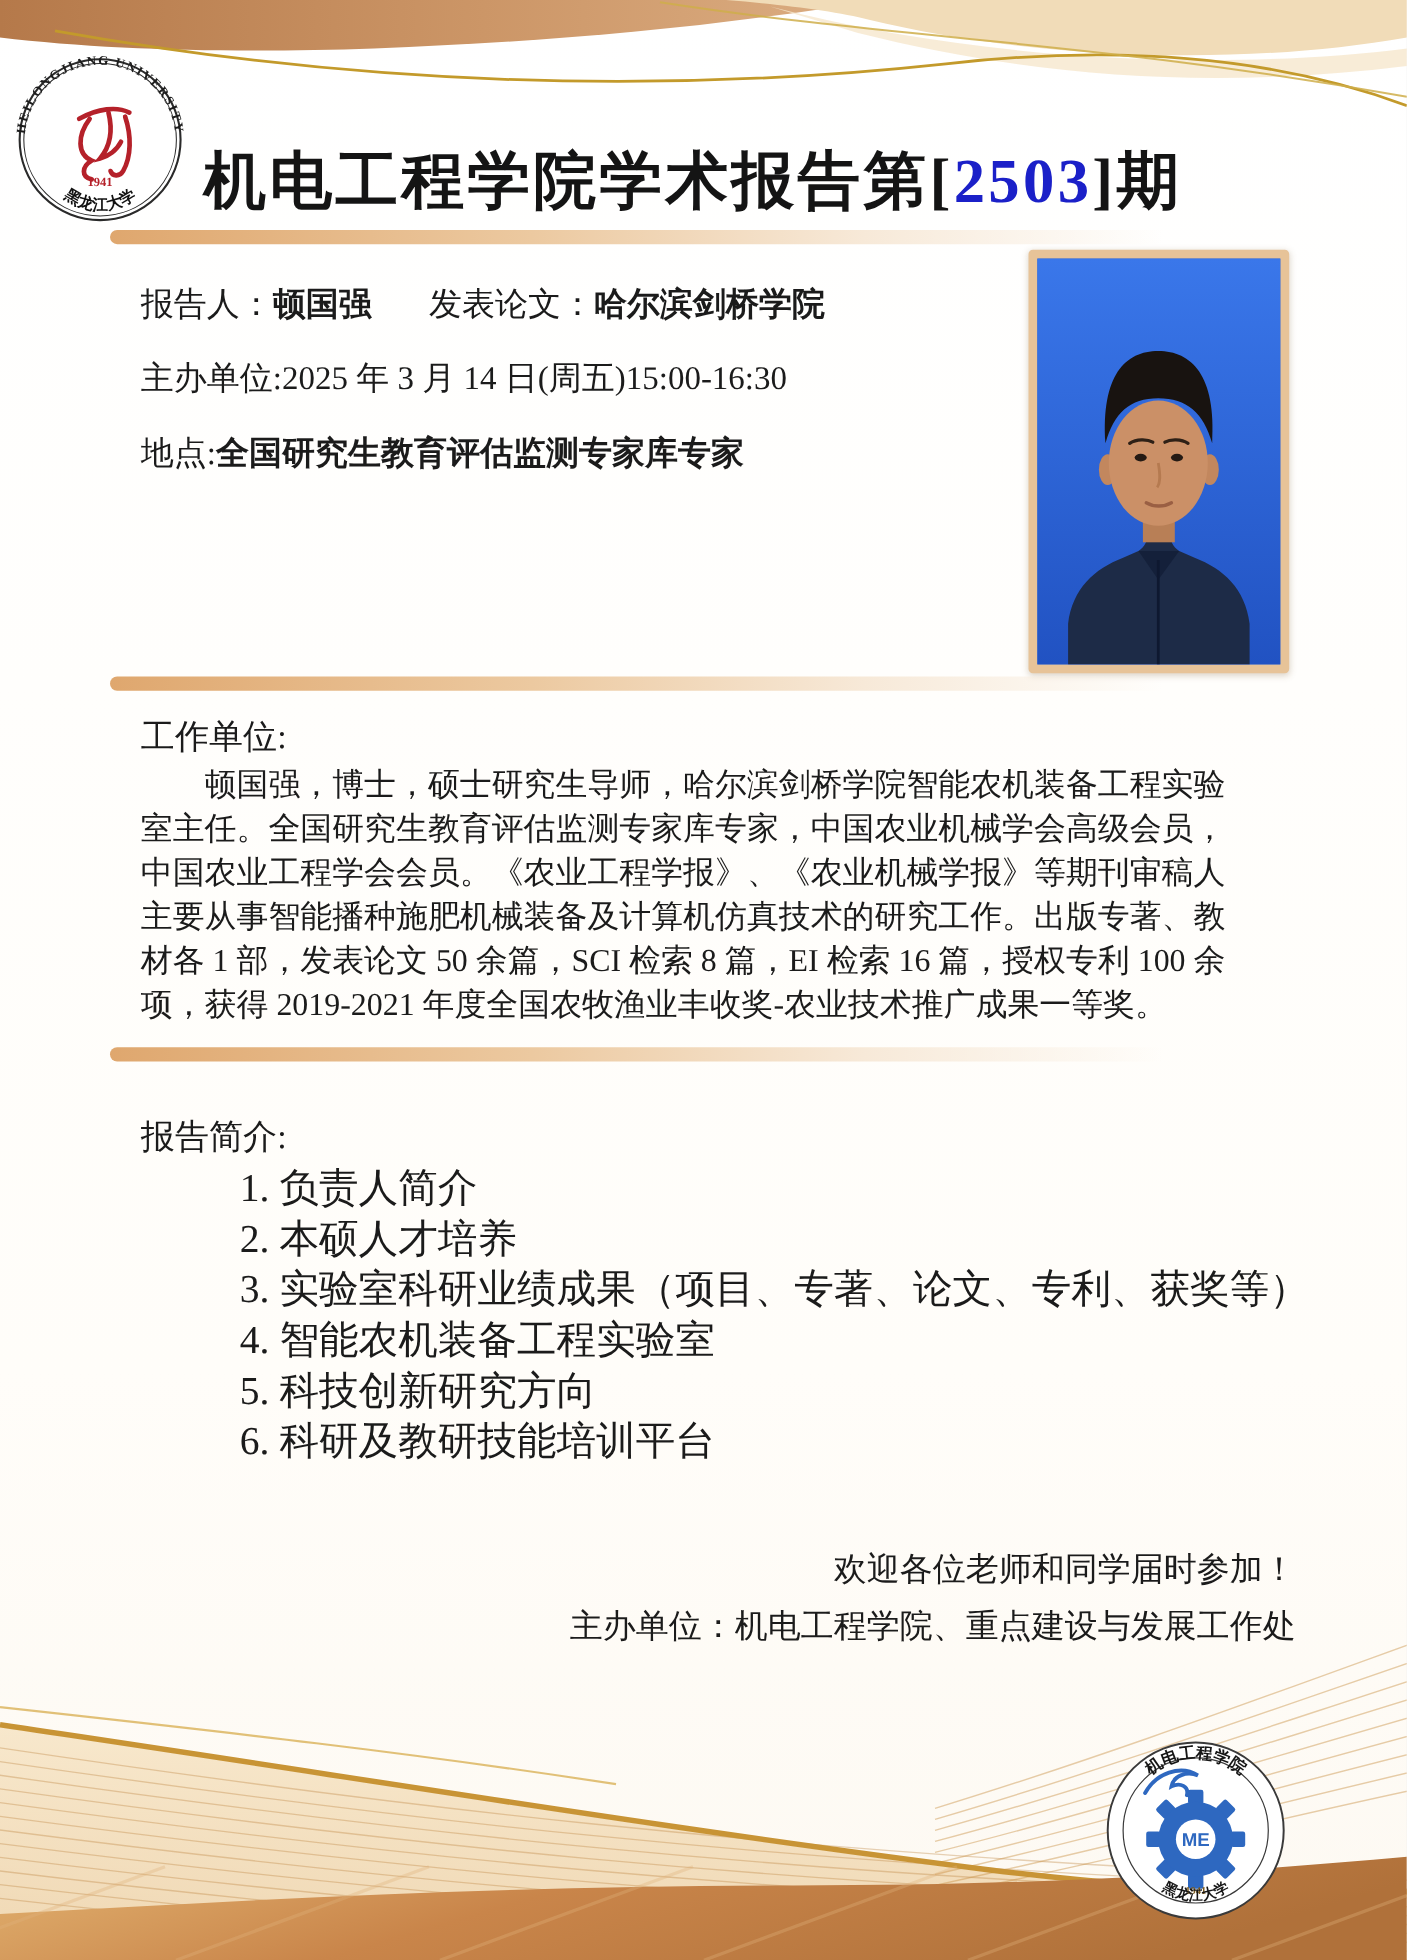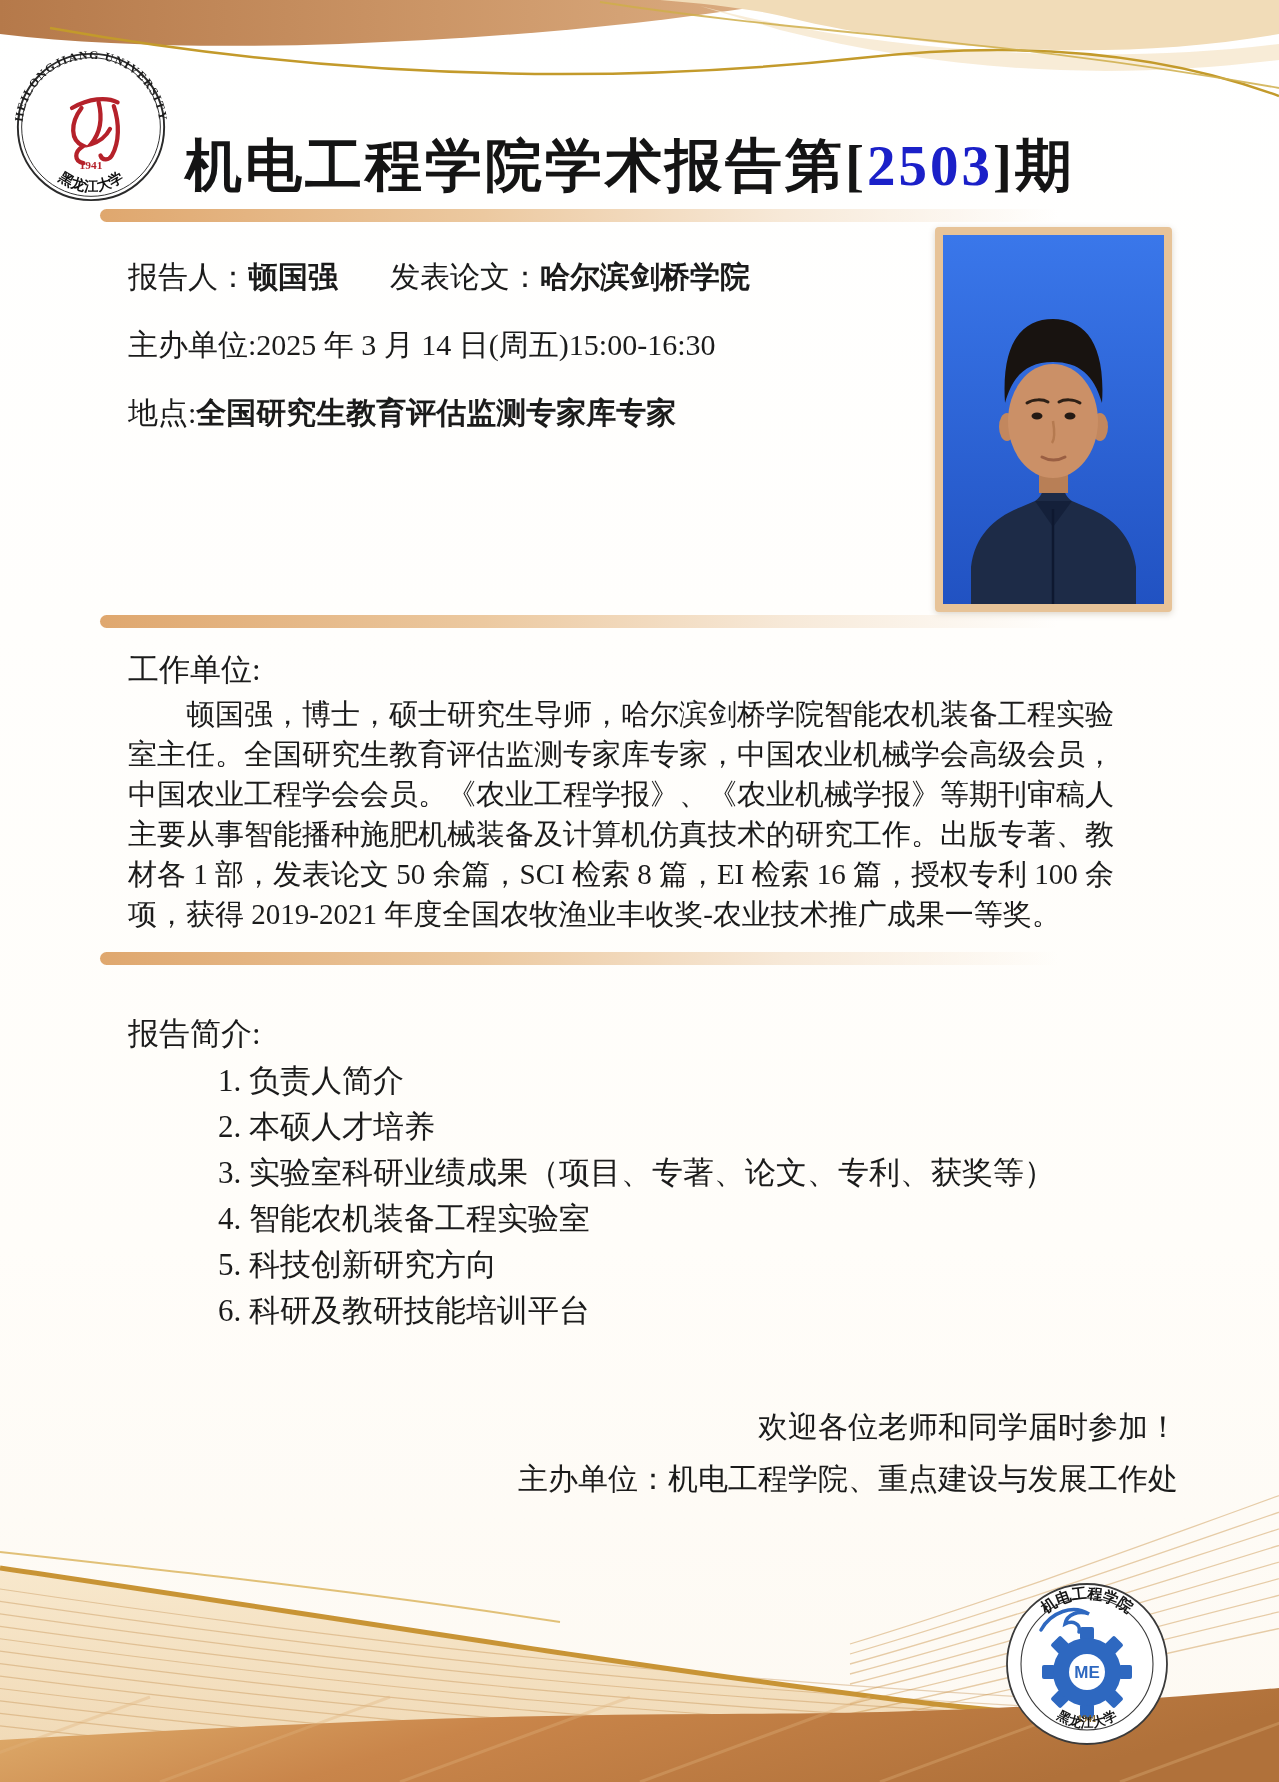--- a/index.html
+++ b/index.html
@@ -60,21 +60,21 @@
   }
 
   
   .bio-heading{left:128px;top:650px;font-size:31px;line-height:40px;white-space:nowrap;}
   .bio{left:128px;top:694px;width:1040px;font-size:29px;}
   .bio-line{height:40px;line-height:40px;white-space:nowrap;}
   .bio-line:first-child{text-indent:58px;}
 
   
   .outline-heading{left:128px;top:1014px;font-size:31px;line-height:40px;white-space:nowrap;}
-  .outline-items{left:218px;top:1062px;display:flex;flex-direction:column;gap:9px;font-size:31px;}
+  .outline-items{left:218px;top:1062px;display:flex;flex-direction:column;gap:9px;font-size:36px;}
   .outline-item{height:37px;line-height:37px;white-space:nowrap;}
 
   
   .footer{right:101px;top:1408px;text-align:right;font-size:30px;}
   .footer-line{height:38px;line-height:38px;margin-bottom:14px;white-space:nowrap;}
 
   .me-logo{left:1005px;top:1582px;width:164px;height:164px;}
 </style>
 </head>
 <body>

